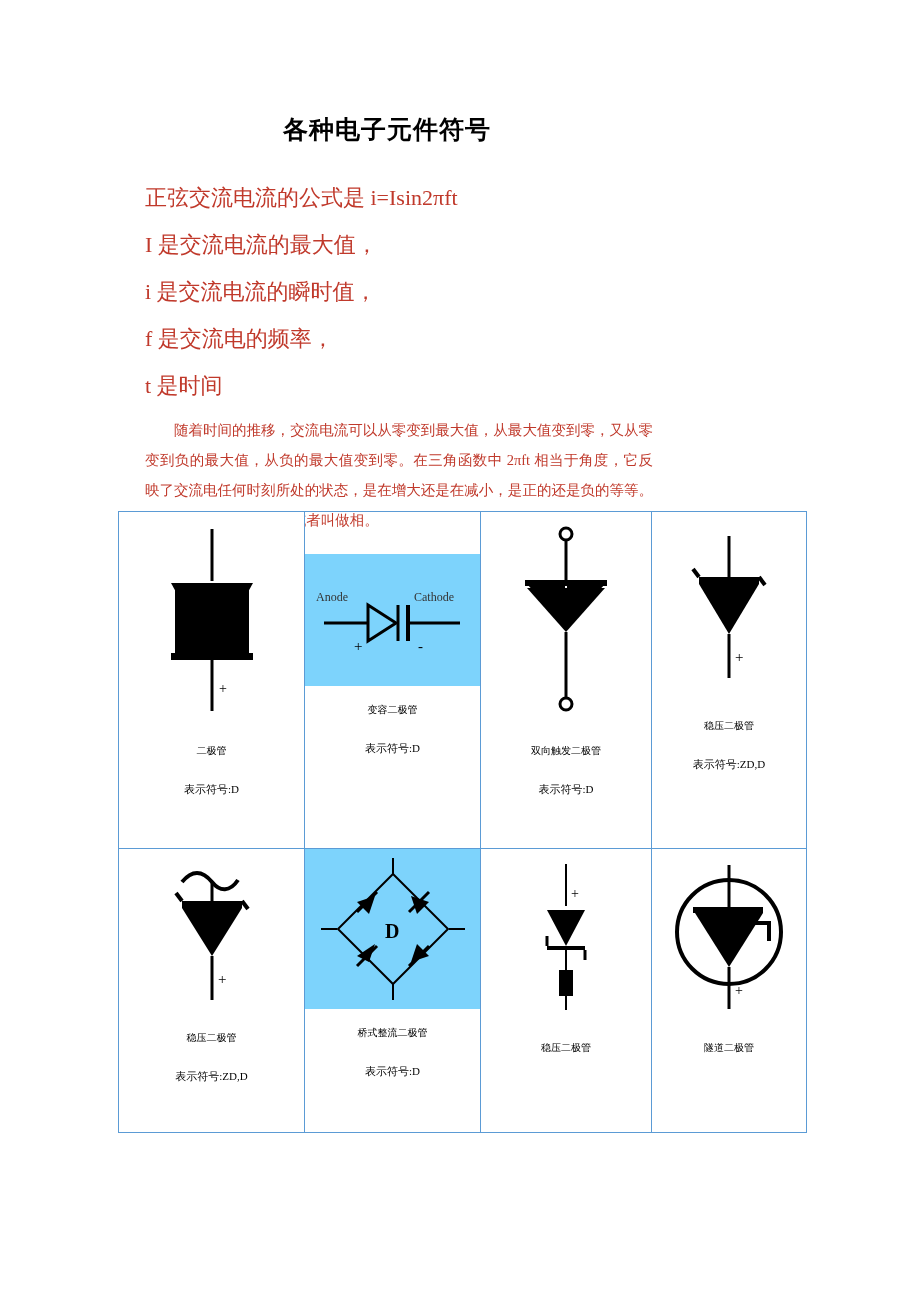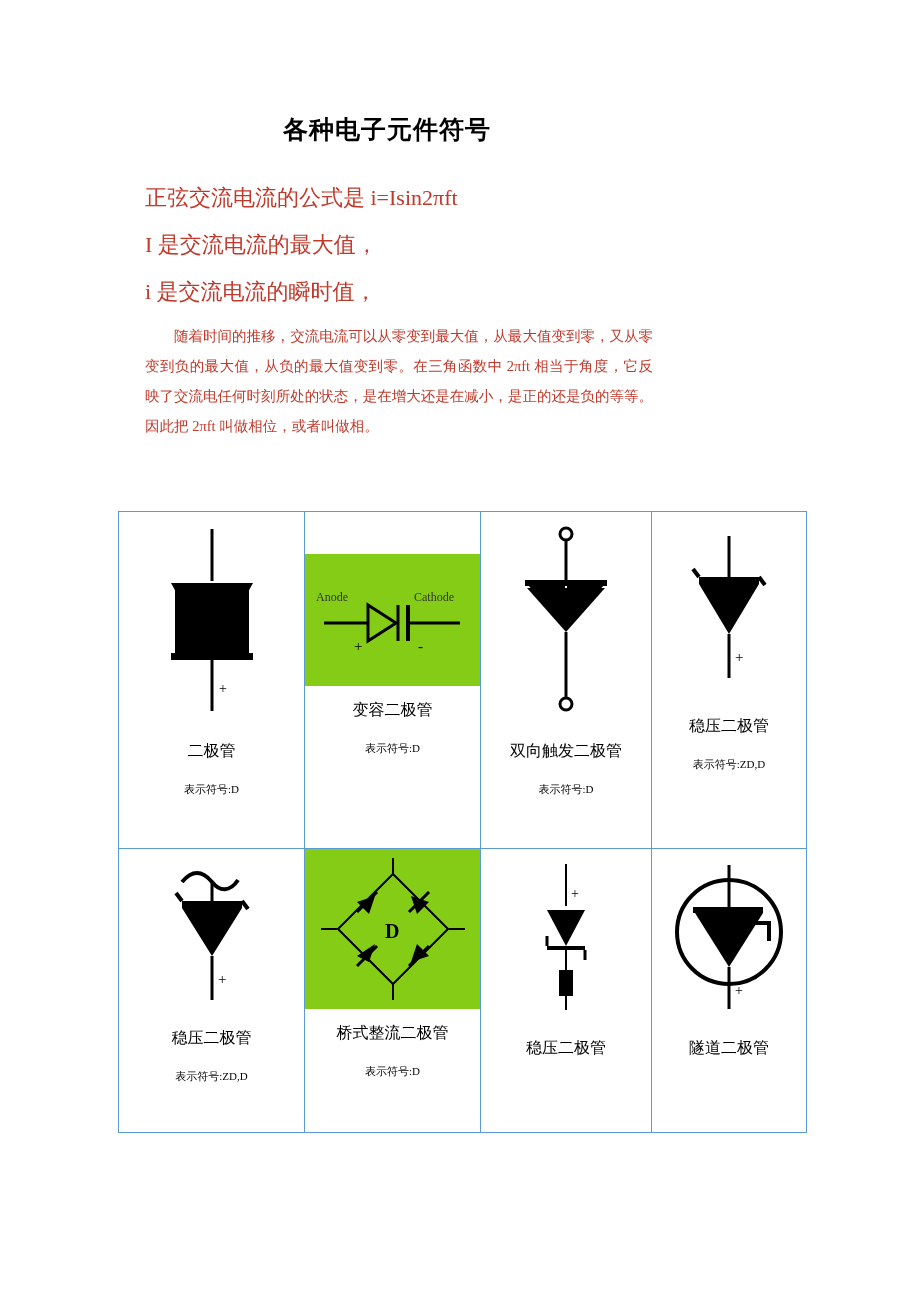--- a/index.html
+++ b/index.html
@@ -73,27 +73,27 @@
     align-items: center;
     justify-content: flex-start;
     height: 100%;
     padding-bottom: 8px;
   }
   .sym-box {
     width: 100%;
     display: flex;
     align-items: center;
     justify-content: center;
-    background: #84cc16;
+    background: #7dd3fc;
   }
   .sym-box.plain {
     background: #ffffff;
   }
   .cap {
-    font-size: 16px;
+    font-size: 10px;
     line-height: 20px;
     margin-top: 14px;
     color: #000;
   }
   .cap2 {
     font-size: 11px;
     line-height: 20px;
     margin-top: 18px;
     color: #000;
   }
@@ -105,20 +105,22 @@
 <body>
 
 <div class="page">
 
   <h1 class="doc-title">各种电子元件符号</h1>
 
   <div class="intro">
     <p class="intro-line">正弦交流电流的公式是 i=Isin2πft</p>
     <p class="intro-line">I 是交流电流的最大值，</p>
     <p class="intro-line">i 是交流电流的瞬时值，</p>
+    <p class="intro-line">f 是交流电的频率，</p>
+    <p class="intro-line">t 是时间</p>
     <p class="para">随着时间的推移，交流电流可以从零变到最大值，从最大值变到零，又从零变到负的最大值，从负的最大值变到零。在三角函数中 2πft 相当于角度，它反映了交流电任何时刻所处的状态，是在增大还是在减小，是正的还是负的等等。因此把 2πft 叫做相位，或者叫做相。</p>
   </div>
 
   <table class="sym-table">
     <tbody>
         <tr class="r1">
 
       <td style="width:185px;">
         <div class="cell-inner">
           <div class="sym-box plain" style="height:215px;">

